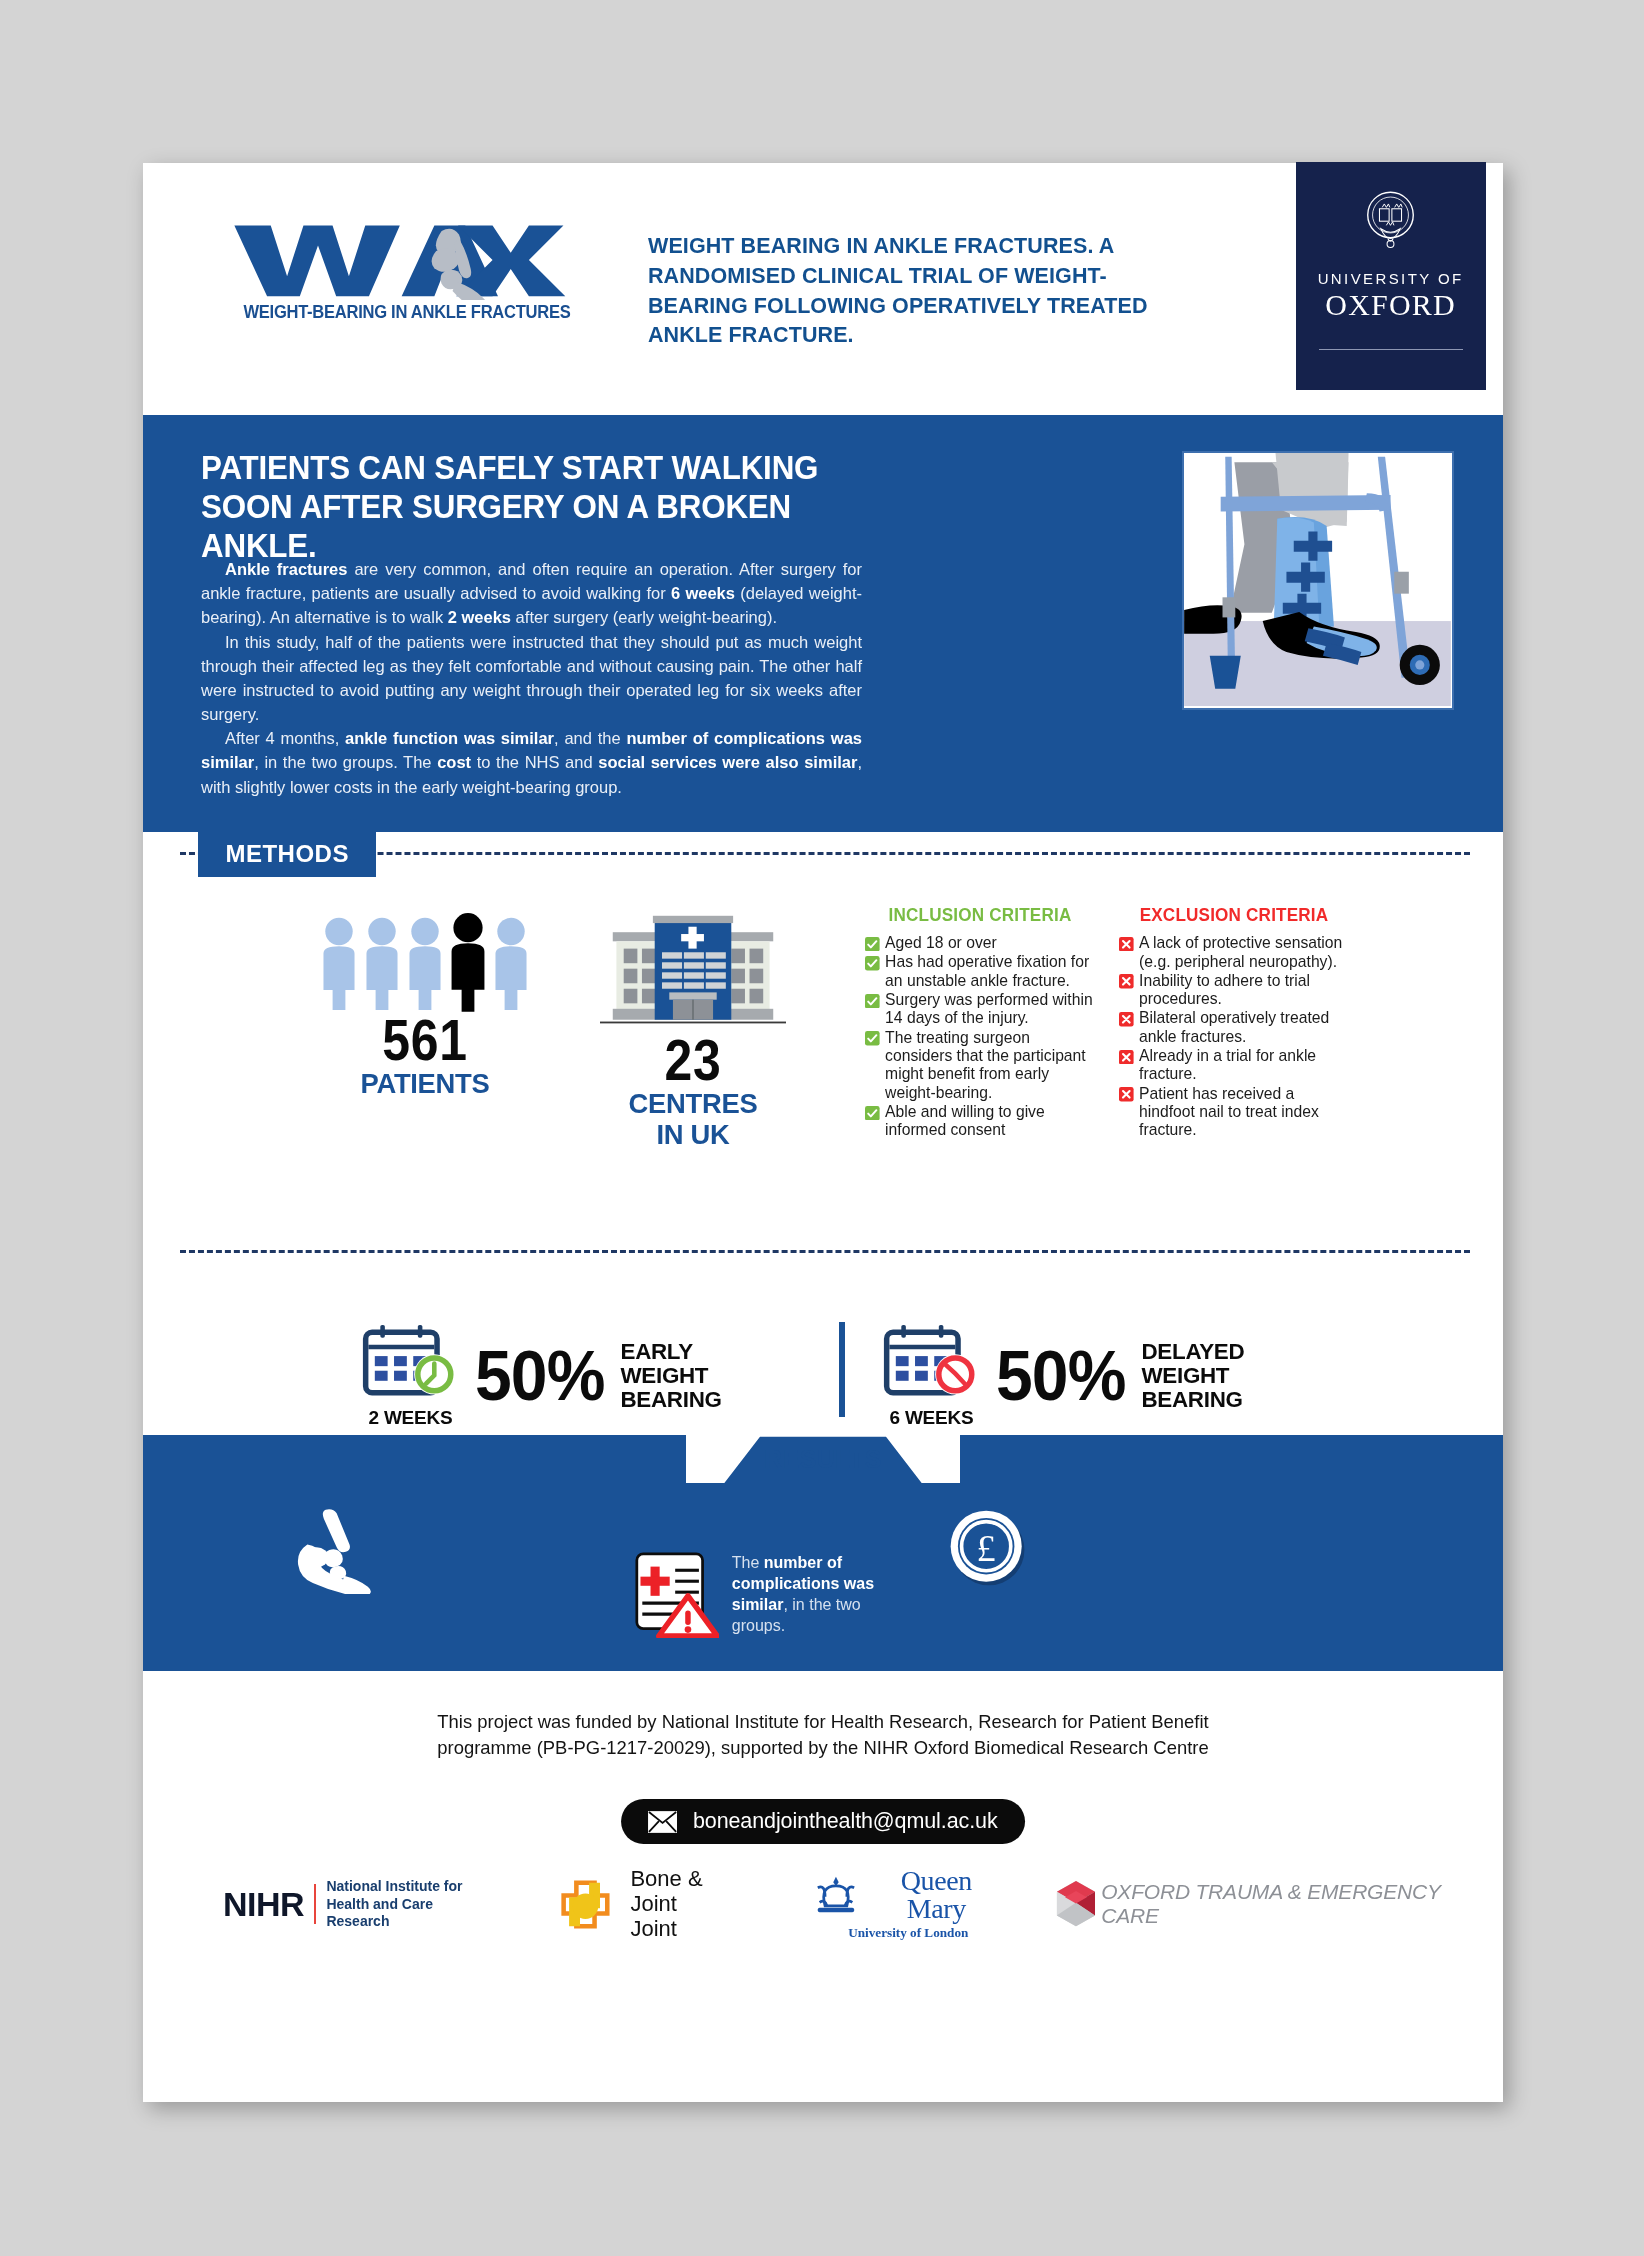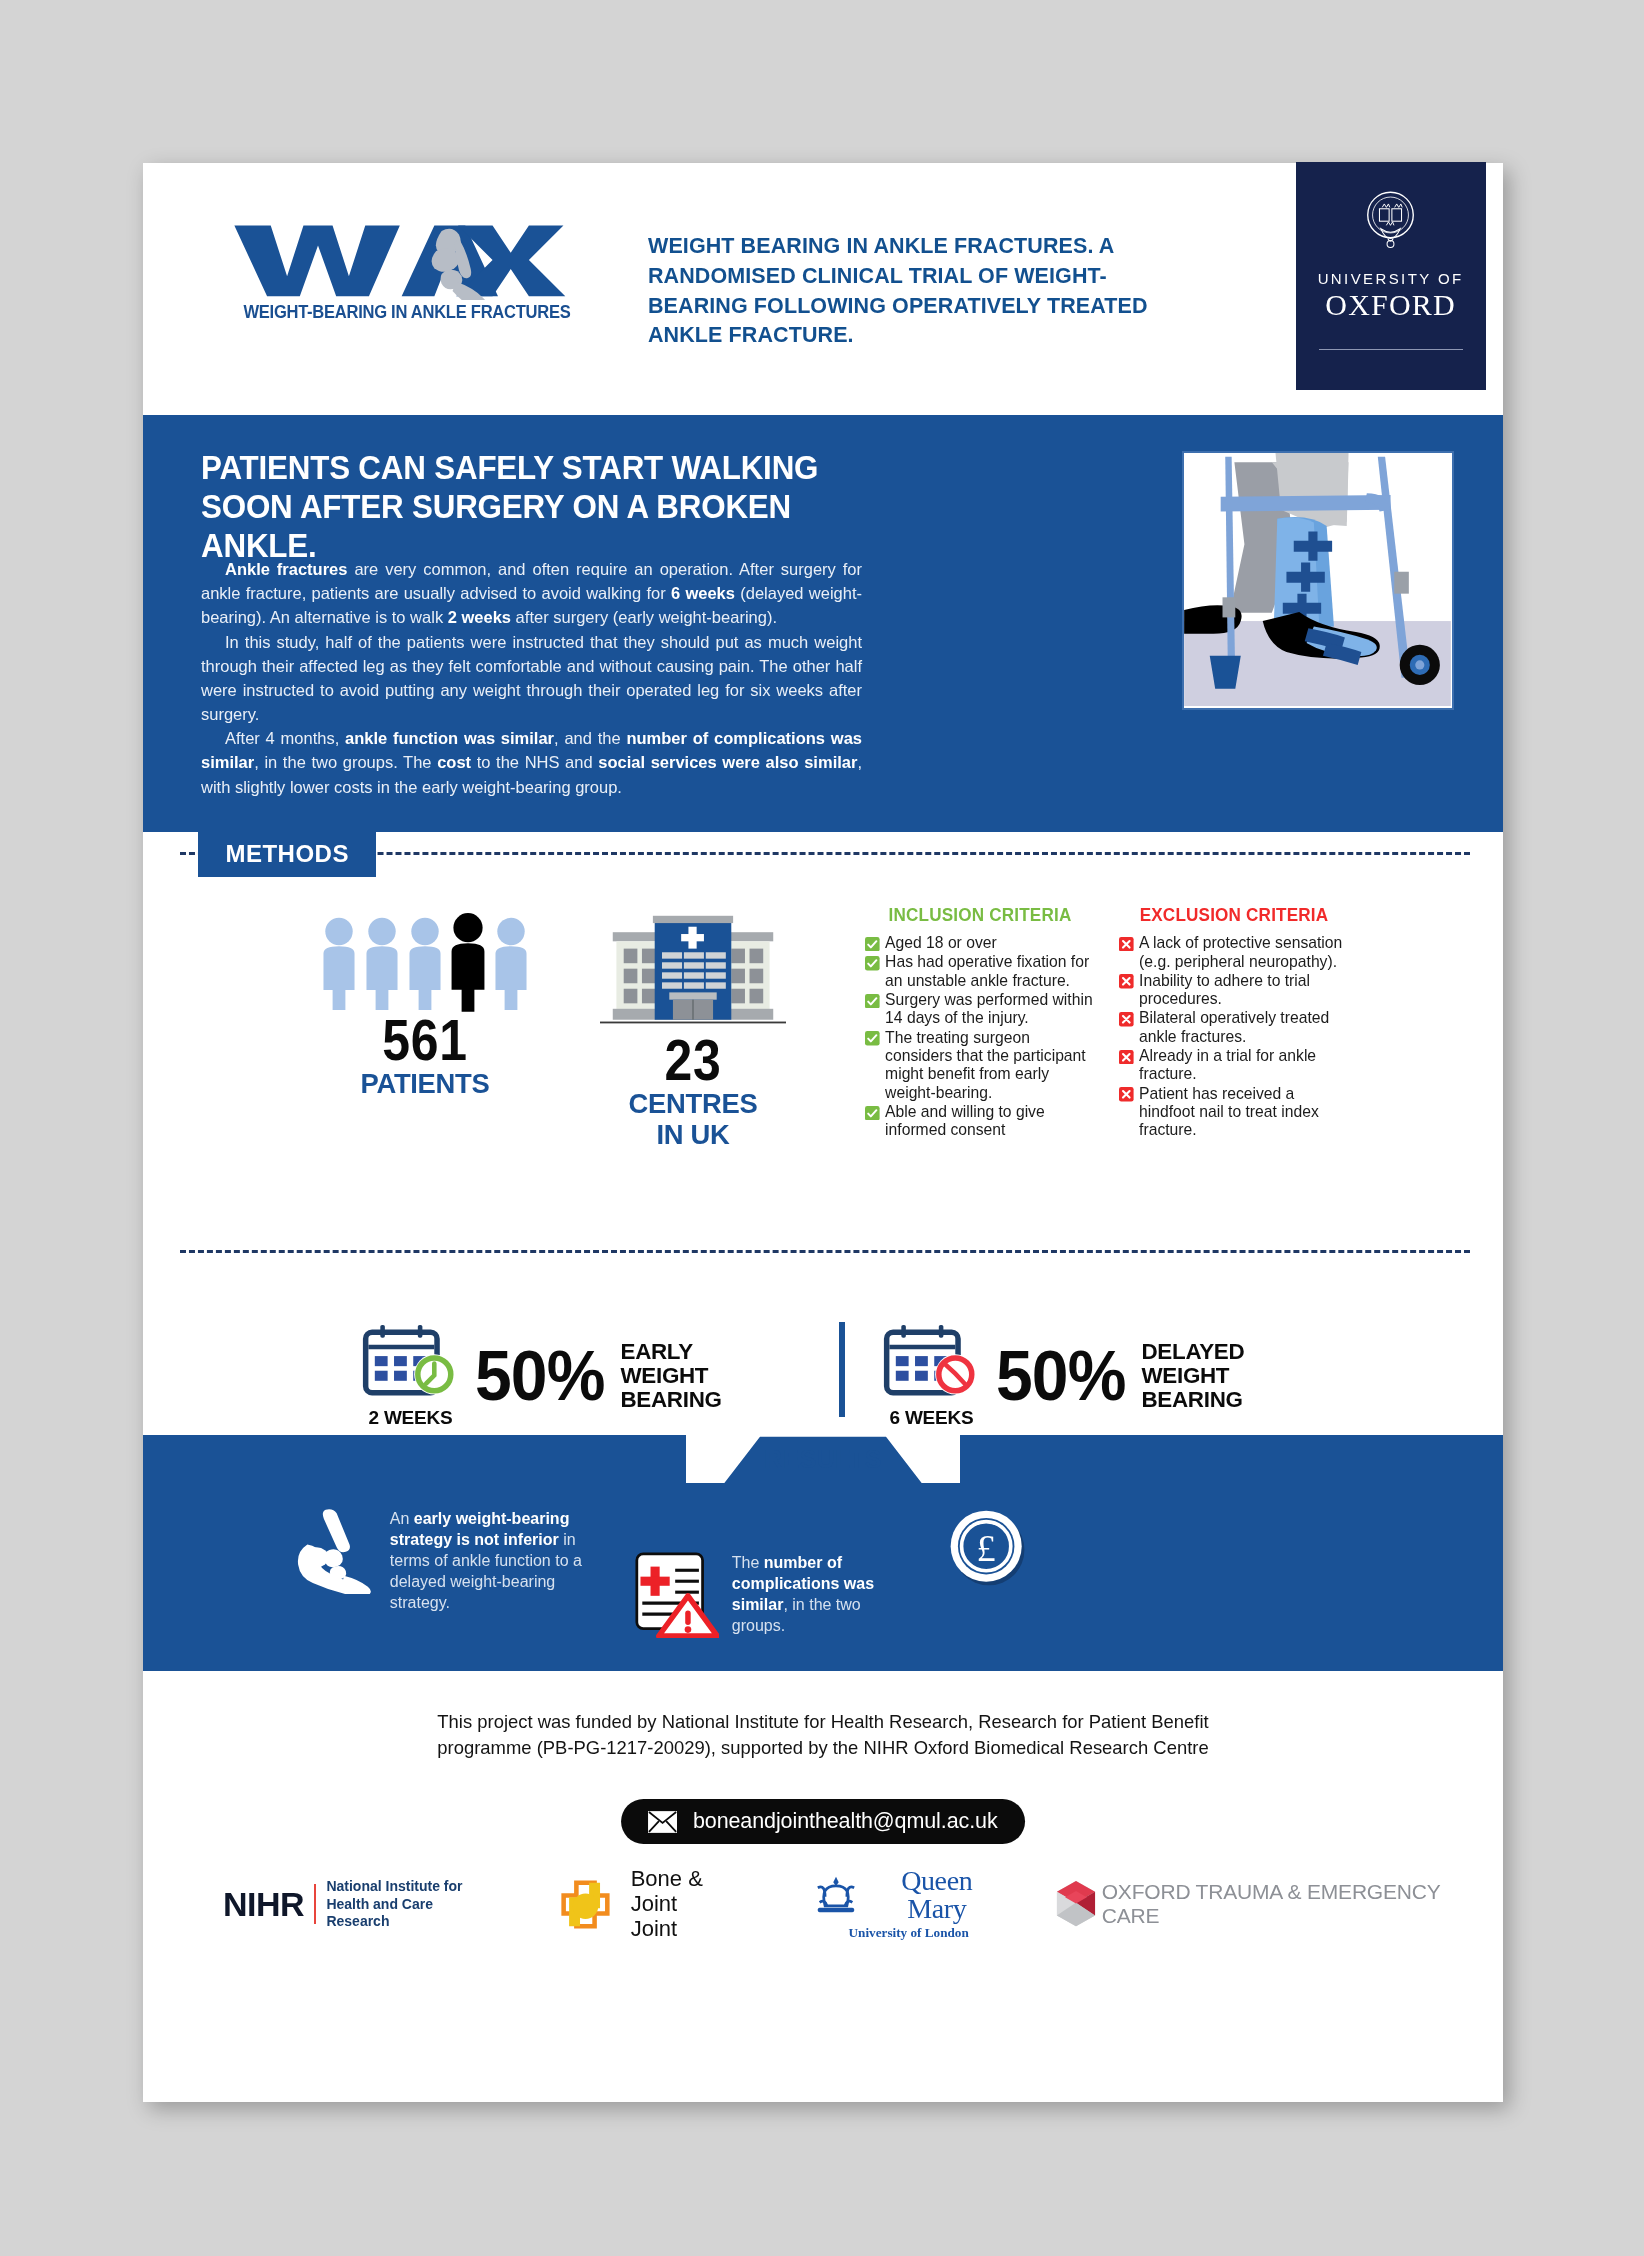--- a/index.html
+++ b/index.html
@@ -192,21 +192,21 @@
   }
   .nihr-bar { width: 2.3px; height: 40px; background: #e8453c; margin: 0 10px; }
   .nihr-sub {
     font-size: 14px; font-weight: 700; color: #193e6e; line-height: 1.24;
   }
   .logo-bjh { margin-left: 60px; display: flex; align-items: center; gap: 20px; }
   .bjh-txt { font-size: 22px; color: #111; line-height: 1.13; }
   .logo-qm { margin-left: 57px; text-align: center; font-family: Liberation Serif, serif; }
   .qm-name { font-size: 28px; color: #1a54a8; line-height: 1; letter-spacing: -0.4px; }
   .qm-sub { font-size: 13.2px; font-weight: 700; color: #1a54a8; margin-top: 1.8px; }
-  .logo-otec { margin-left: 49px; display: flex; align-items: center; gap: 3.7px; }
+  .logo-otec { margin-left: 49px; display: flex; align-items: center; gap: 3.7px; font-style: italic; }
   .otec-txt { font-size: 21px; color: #8d9096; letter-spacing: -0.2px; }
 </style>
 </head>
 <body>
 
 <div class="page">
 
   <div class="header">
 
     <div class="logo-block">
@@ -543,21 +543,20 @@
         <div class="res-icon">
           <svg width="88" height="88" viewBox="0 0 96 96">
             <path d="M40 4 q8 -2 12 4 l14 34 q2 6 -4 8 q-7 2 -10 -5 L38 14 q-3 -8 2 -10 Z" fill="#fff"></path>
             <path d="M20 42 q-12 8 -10 22 q2 14 16 20 q20 9 44 14 q10 2 12 -4 q2 -6 -8 -9 q-22 -6 -34 -14 q-10 -7 -8 -17 q2 -10 -12 -12 Z" fill="#fff"></path>
             <ellipse cx="30" cy="56" rx="13" ry="11" fill="#fff"></ellipse>
             <path d="M44 48 q10 -3 14 6 q3 9 -6 12 q-10 3 -13 -6 q-3 -9 5 -12 Z" fill="#fff"></path>
             <path d="M50 66 q9 -2 12 5 q2 7 -6 9 q-9 2 -11 -5 q-2 -7 5 -9 Z" fill="#fff"></path>
             <path d="M60 76 q16 4 26 12 q6 5 1 9 q-5 4 -12 -1 q-9 -6 -17 -11 Z" fill="#fff"></path>
           </svg>
         </div>
-        <div class="res-text">An <b>early weight-bearing strategy is not inferior</b> in terms of ankle function to a delayed weight-bearing strategy.</div>
       </div>
 
       <div class="res-item res-i2">
         <div class="res-icon">
           <svg width="84" height="88" viewBox="0 0 92 96">
             <rect x="2" y="4" width="72" height="82" rx="7" fill="#fff" stroke="#0d0d0d" stroke-width="3"></rect>
             <g fill="#ec2127">
                 <rect x="17" y="18" width="10" height="32"></rect>
                 <rect x="6" y="29" width="32" height="10"></rect>
               </g>

